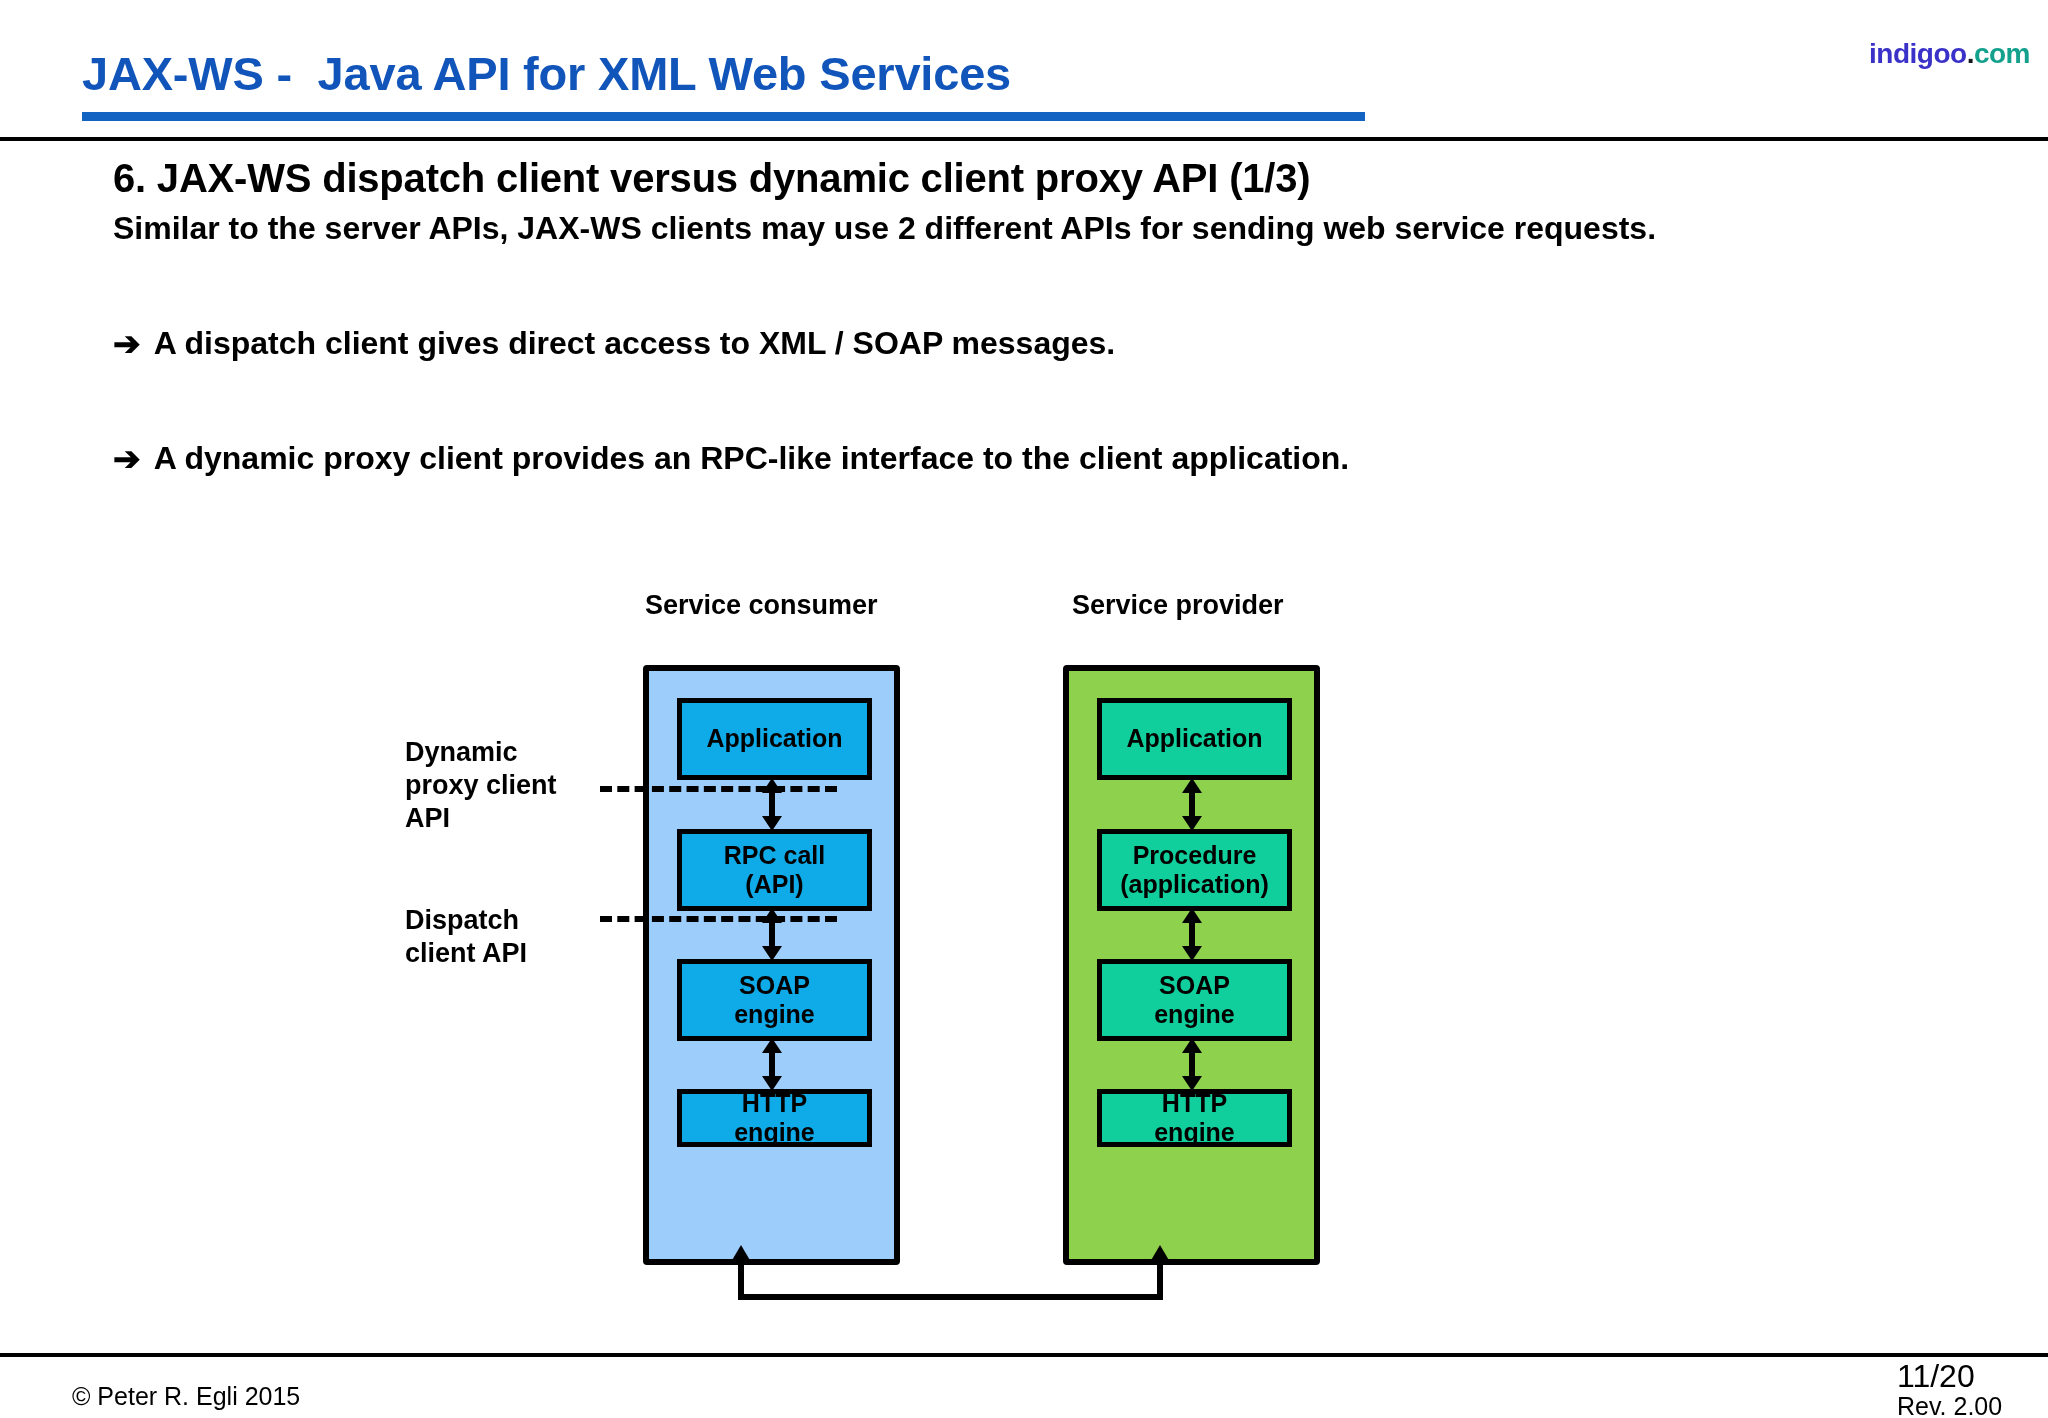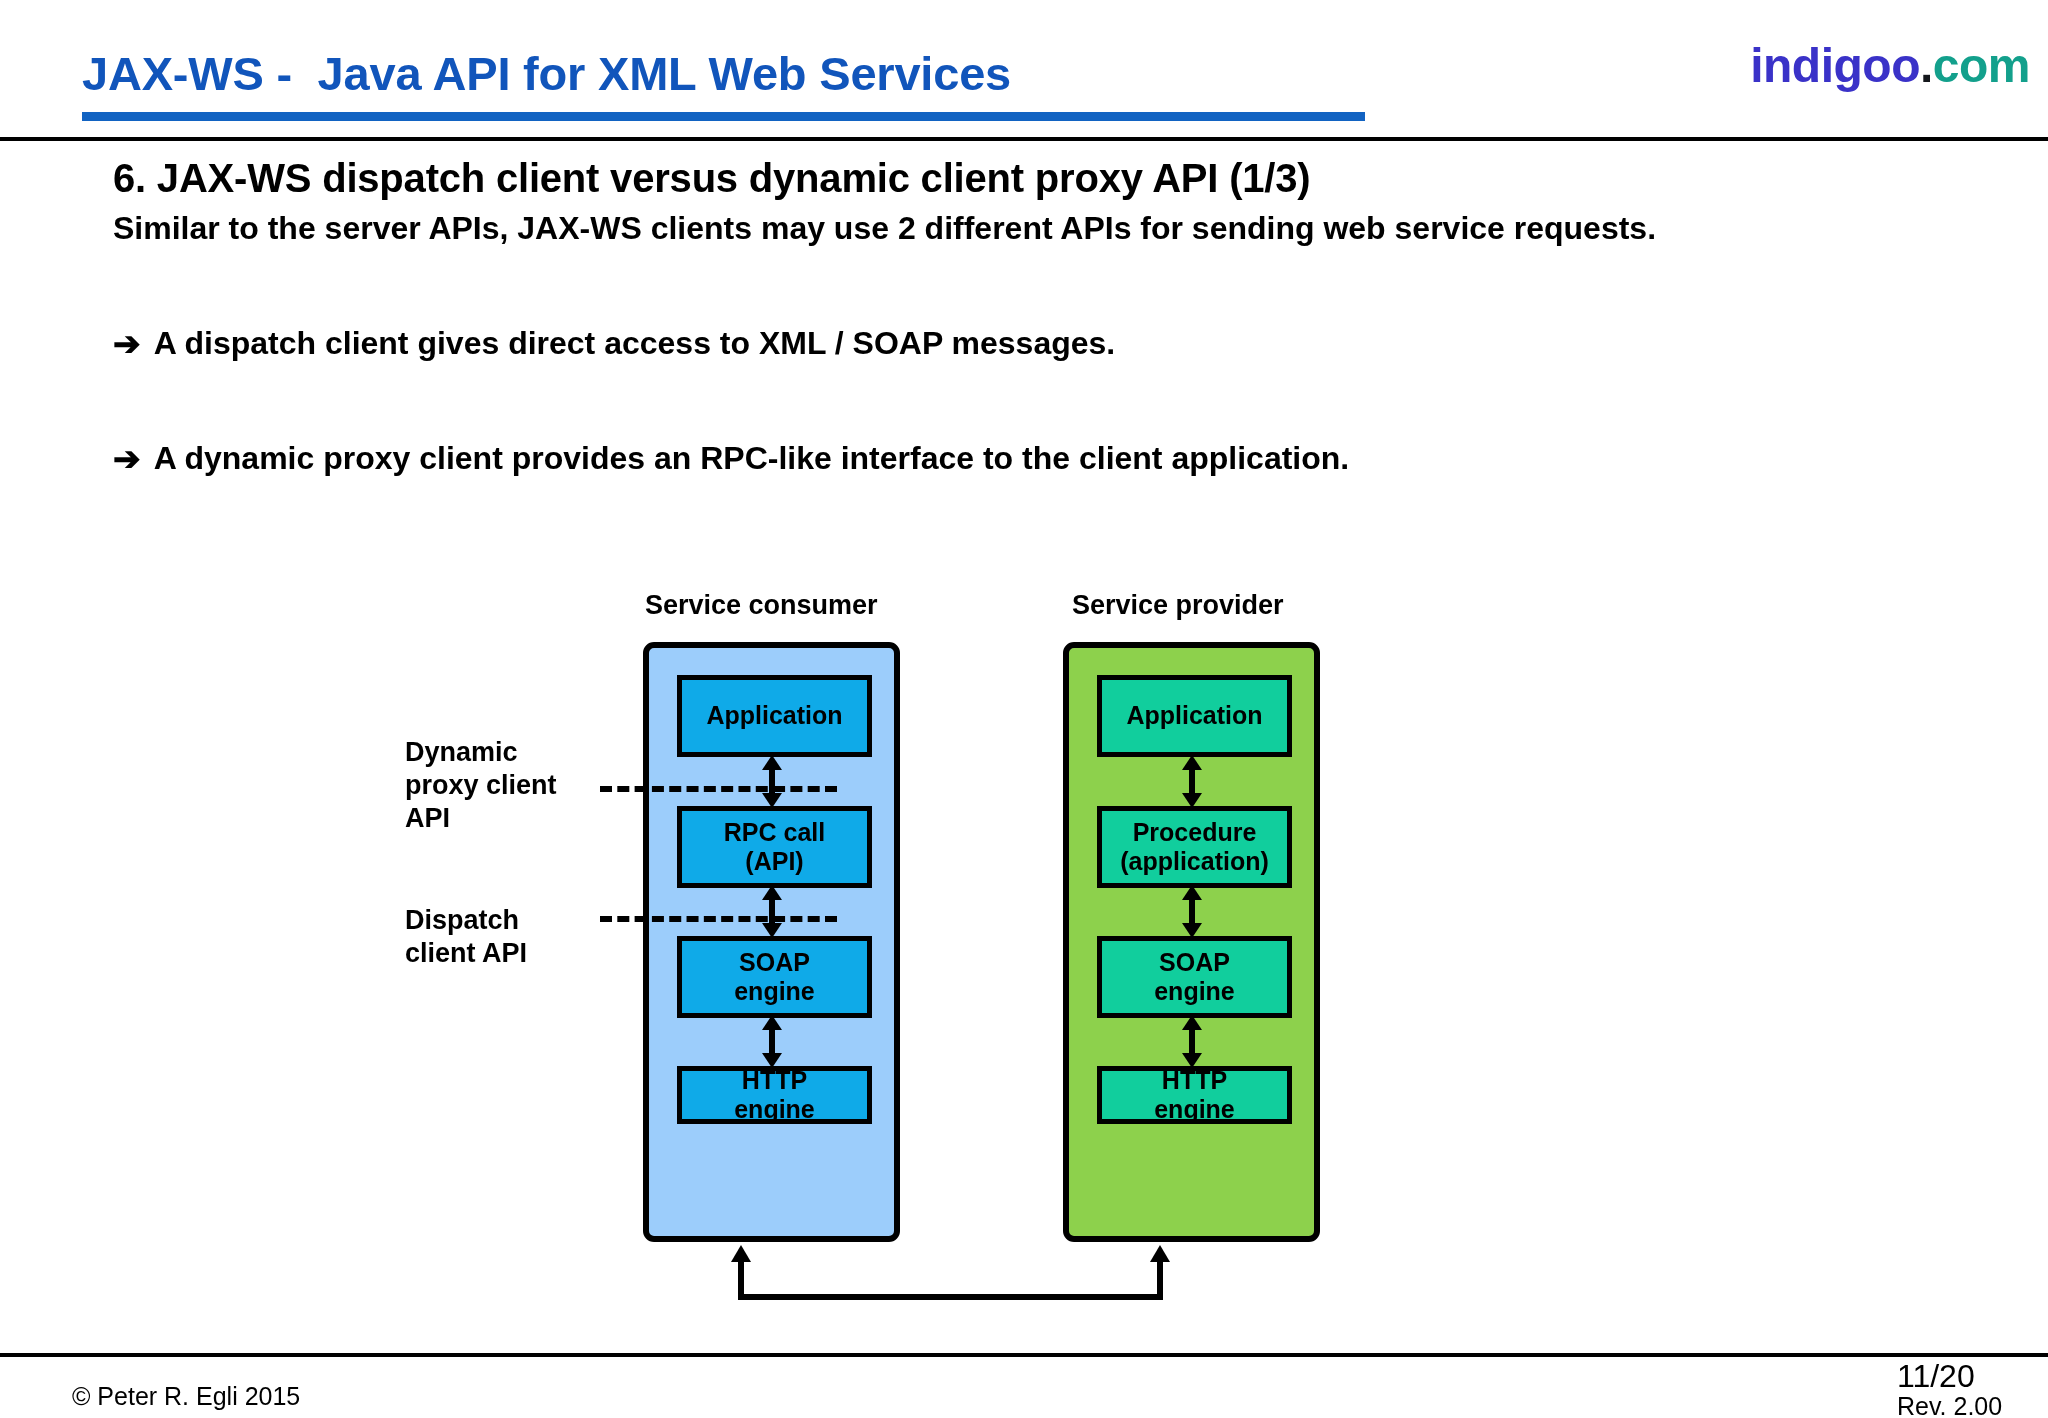--- a/index.html
+++ b/index.html
@@ -38,21 +38,21 @@
     left: 82px;
     top: 112px;
     width: 1283px;
     height: 9px;
     background: #1263C2;
   }
   #brand-logo {
     position: absolute;
     right: 18px;
     top: 38px;
-    font-size: 48px;
+    font-size: 28px;
     font-weight: bold;
     letter-spacing: -0.5px;
     white-space: pre;
   }
   .brand-indigoo { color: #3A32C8; }
   .brand-dot     { color: #15181C; }
   .brand-com     { color: #13A08C; }
 
   #header-rule {
     position: absolute;
@@ -112,25 +112,25 @@
     position: absolute;
     font-size: 27px;
     font-weight: bold;
     white-space: nowrap;
   }
   #label-consumer { left: 645px; top: 0px; }
   #label-provider { left: 1072px; top: 0px; }
 
   .stack-container {
     position: absolute;
-    top: 52px;
+    top: 75px;
     width: 257px;
     height: 600px;
     border: 6px solid #000000;
-    border-radius: 11px;
+    border-radius: 4px;
     box-sizing: border-box;
   }
   #consumer-stack {
     left: 643px;
     background: #9CCDFB;
   }
   #provider-stack {
     left: 1063px;
     background: #8DD14C;
   }

